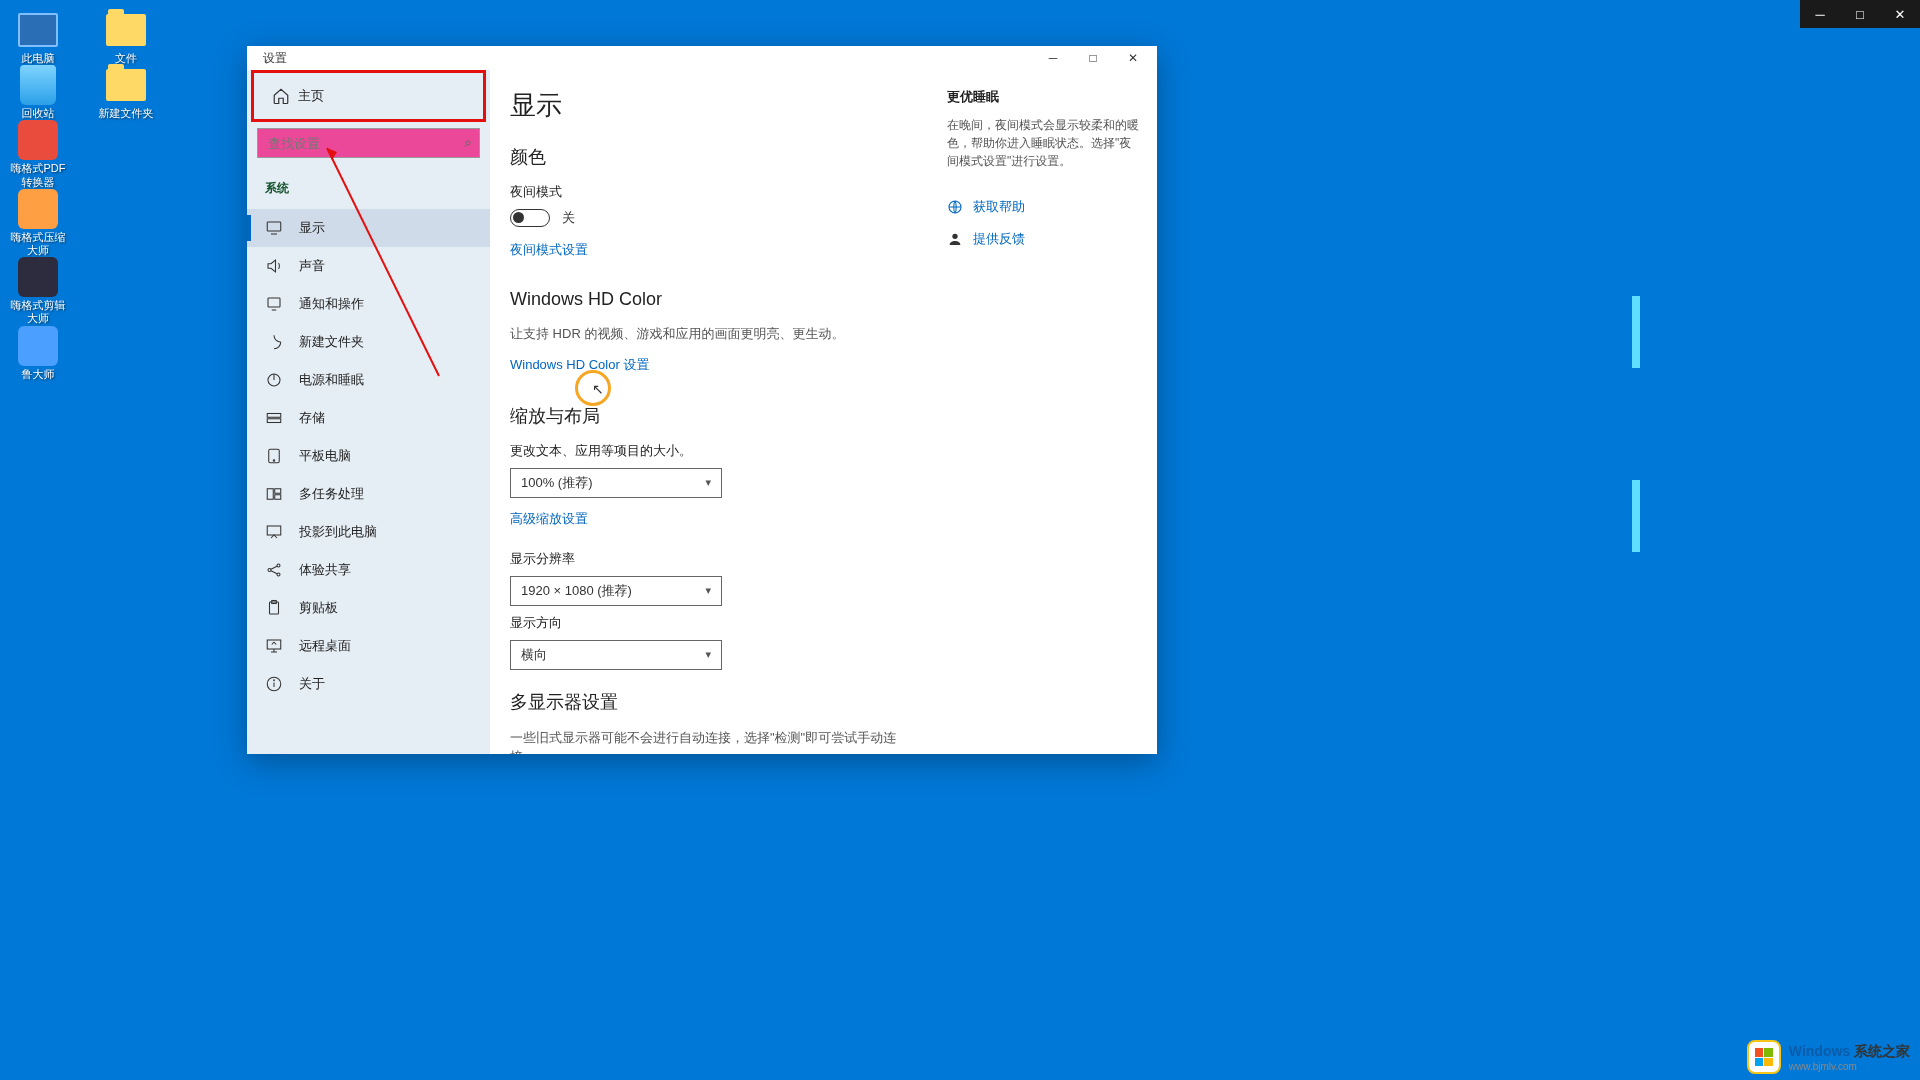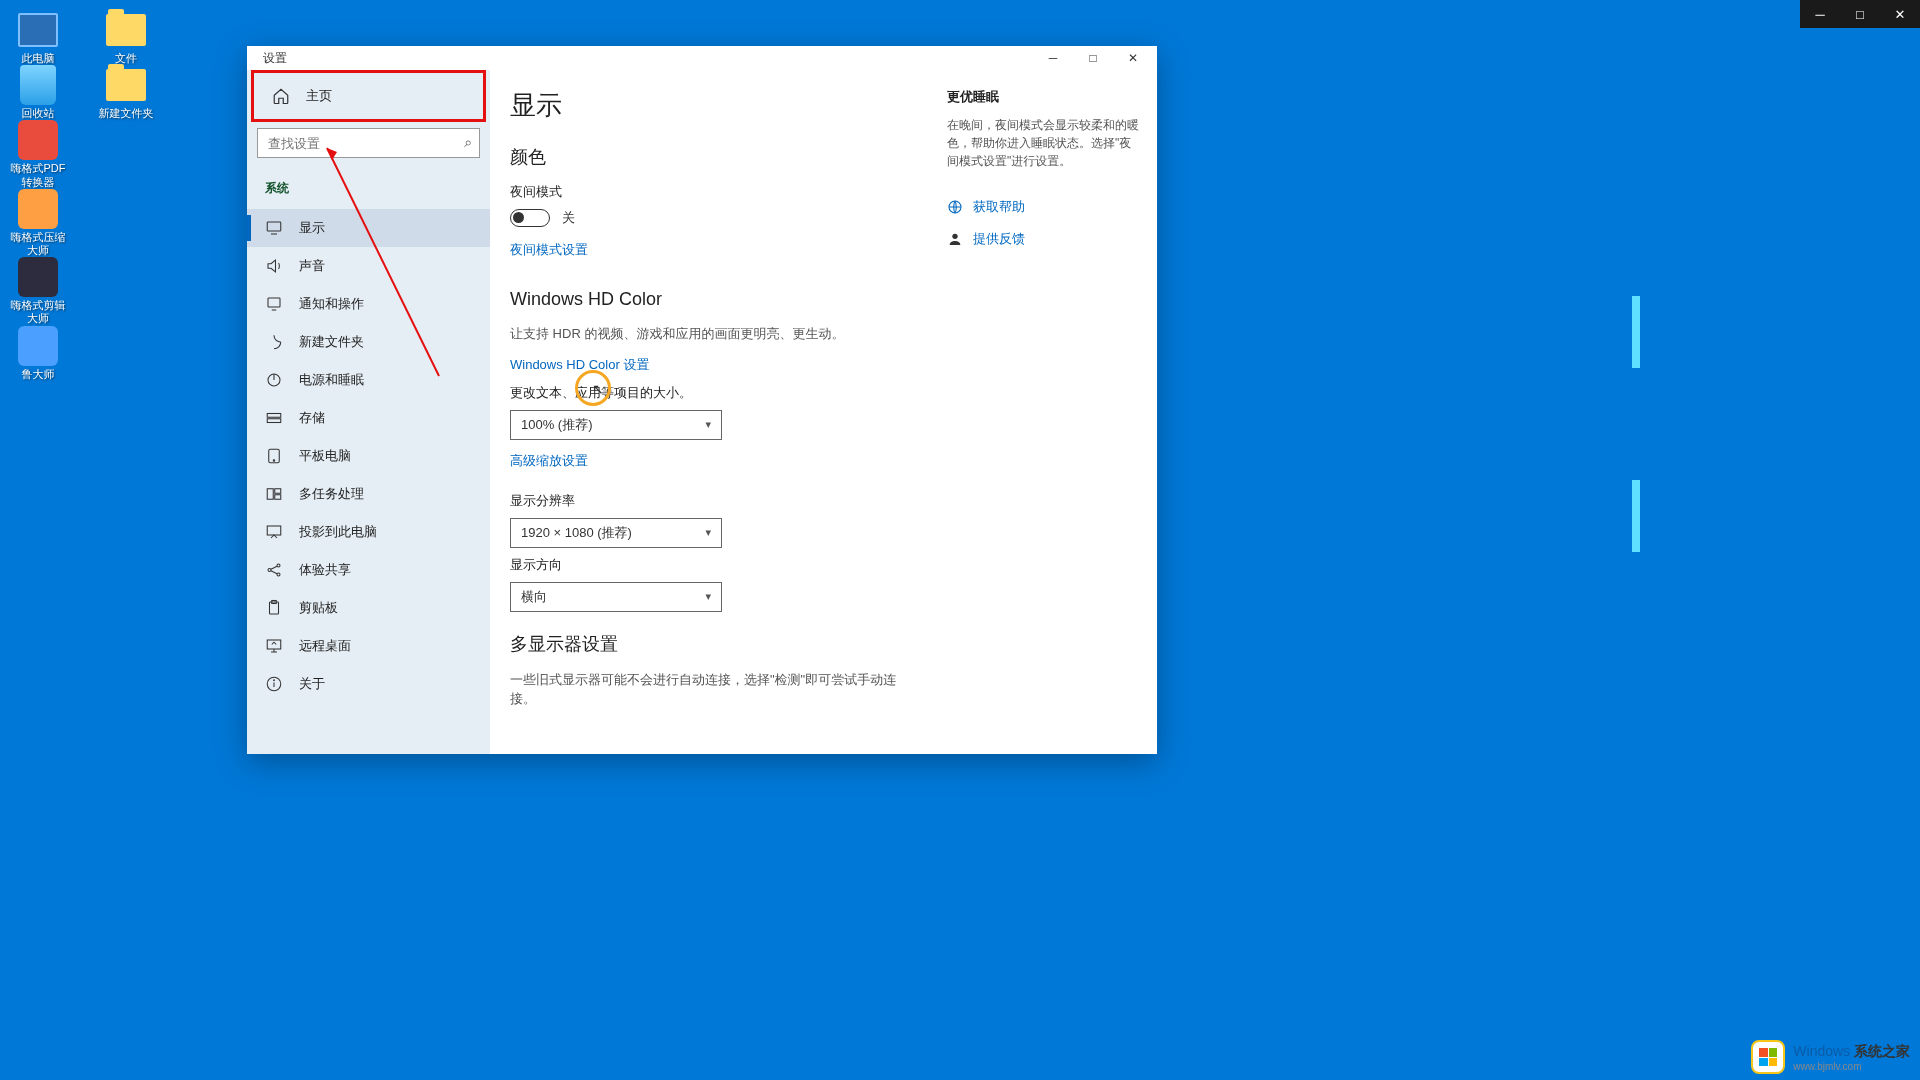--- a/index.html
+++ b/index.html
@@ -29,25 +29,25 @@
 .settings-window { position: absolute; top: 46px; left: 247px; width: 910px; height: 708px; background: #fff; box-shadow: 0 8px 30px rgba(0,0,0,0.3); display: flex; flex-direction: column; }
 .titlebar { height: 24px; display: flex; align-items: center; padding: 0 4px; }
 .titlebar .title { font-size: 12px; color: #333; padding-left: 12px; }
 .titlebar .spacer { flex: 1; }
 .titlebar .wbtn { width: 40px; height: 24px; display: flex; align-items: center; justify-content: center; color: #333; font-size: 12px; cursor: pointer; }
 
 .window-body { flex: 1; display: flex; overflow: hidden; }
 
 
 .sidebar { width: 243px; background: #e6eef5; display: flex; flex-direction: column; padding: 0; }
-.home-row { display: flex; align-items: flex-start; gap: 16px; padding: 14px 18px; margin: 0 4px 6px 4px; border: 3px solid #e40f0f; cursor: pointer; }
+.home-row { display: flex; align-items: flex-start; gap: 8px; padding: 14px 18px; margin: 0 4px 6px 4px; border: 3px solid #e40f0f; cursor: pointer; }
 .home-row svg { width: 18px; height: 18px; }
 .home-row span { font-size: 13px; color: #222; }
 .search-wrap { margin: 0 10px 12px 10px; position: relative; }
-.search-wrap input { width: 100%; height: 30px; border: 1px solid #999; background: #ffffff; padding: 0 28px 0 10px; font-size: 13px; color: #333; outline: none; }
+.search-wrap input { width: 100%; height: 30px; border: 1px solid #999; background: #ec4899; padding: 0 28px 0 10px; font-size: 13px; color: #333; outline: none; }
 .search-wrap .sicon { position: absolute; right: 8px; top: 6px; color: #666; font-size: 14px; }
 .section-label { font-size: 12px; font-weight: 600; color: #14532d; padding: 10px 18px 12px 18px; }
 .nav-list { display: flex; flex-direction: column; }
 .nav-item { display: flex; align-items: center; gap: 16px; padding: 10px 18px; font-size: 13px; color: #222; cursor: pointer; position: relative; }
 .nav-item.active { background: #cfdbe8; }
 .nav-item.active::before { content: ""; position: absolute; left: 0; top: 6px; bottom: 6px; width: 4px; background: #0067c0; }
 .nav-item svg { width: 18px; height: 18px; stroke: #333; fill: none; stroke-width: 1.4; }
 
 
 .main { flex: 1; display: flex; overflow: auto; background: #fff; }
@@ -74,21 +74,21 @@
 
 .arrow-svg { position: absolute; top: 130px; left: 315px; pointer-events: none; z-index: 10; }
 .cursor-circle { position: absolute; top: 370px; left: 575px; width: 36px; height: 36px; border: 3px solid #f5a623; border-radius: 50%; pointer-events: none; z-index: 10; }
 .cursor-circle::after { content: "↖"; position: absolute; top: 8px; left: 14px; color: #333; font-size: 14px; }
 
 
 .watermark { position: absolute; right: 10px; bottom: 6px; display: flex; align-items: center; gap: 8px; font-size: 14px; }
 .wm-logo { width: 34px; height: 34px; background: #fff; border-radius: 8px; display: flex; align-items: center; justify-content: center; border: 2px solid #f5c518; }
 .wm-logo-inner { width: 18px; height: 18px; display: grid; grid-template-columns: 1fr 1fr; grid-template-rows: 1fr 1fr; gap: 1px; }
 .wm-logo-inner div:nth-child(1){background:#f25022}.wm-logo-inner div:nth-child(2){background:#7fba00}.wm-logo-inner div:nth-child(3){background:#00a4ef}.wm-logo-inner div:nth-child(4){background:#ffb900}
-.wm-text { color: #0a5ca8; font-weight: 400; }
+.wm-text { color: #0a5ca8; font-weight: 700; }
 .wm-sub { color: #888; font-size: 10px; display: block; }
 
 
 .side-accent { position: absolute; right: 280px; width: 8px; height: 72px; background: #5fe0ff; }
 </style>
 </head>
 <body>
 
 <div class="desktop-icons">
   <div class="desktop-row">
@@ -292,20 +292,21 @@
         <div class="toggle-row">
           <div class="toggle"></div>
           <span class="toggle-label">关</span>
         </div>
         <span class="link">夜间模式设置</span>
 
         <h2>Windows HD Color</h2>
         <div class="desc">让支持 HDR 的视频、游戏和应用的画面更明亮、更生动。</div>
         <span class="link">Windows HD Color 设置</span>
 
+        <h2>缩放与布局</h2>
         <div class="field-label">更改文本、应用等项目的大小。</div>
         <div class="dropdown">
             <span>100% (推荐)</span>
             <span class="chev">▾</span>
           </div>
         <span class="link">高级缩放设置</span>
 
         <div class="field-label" style="margin-top:12px">显示分辨率</div>
         <div class="dropdown">
             <span>1920 × 1080 (推荐)</span>

